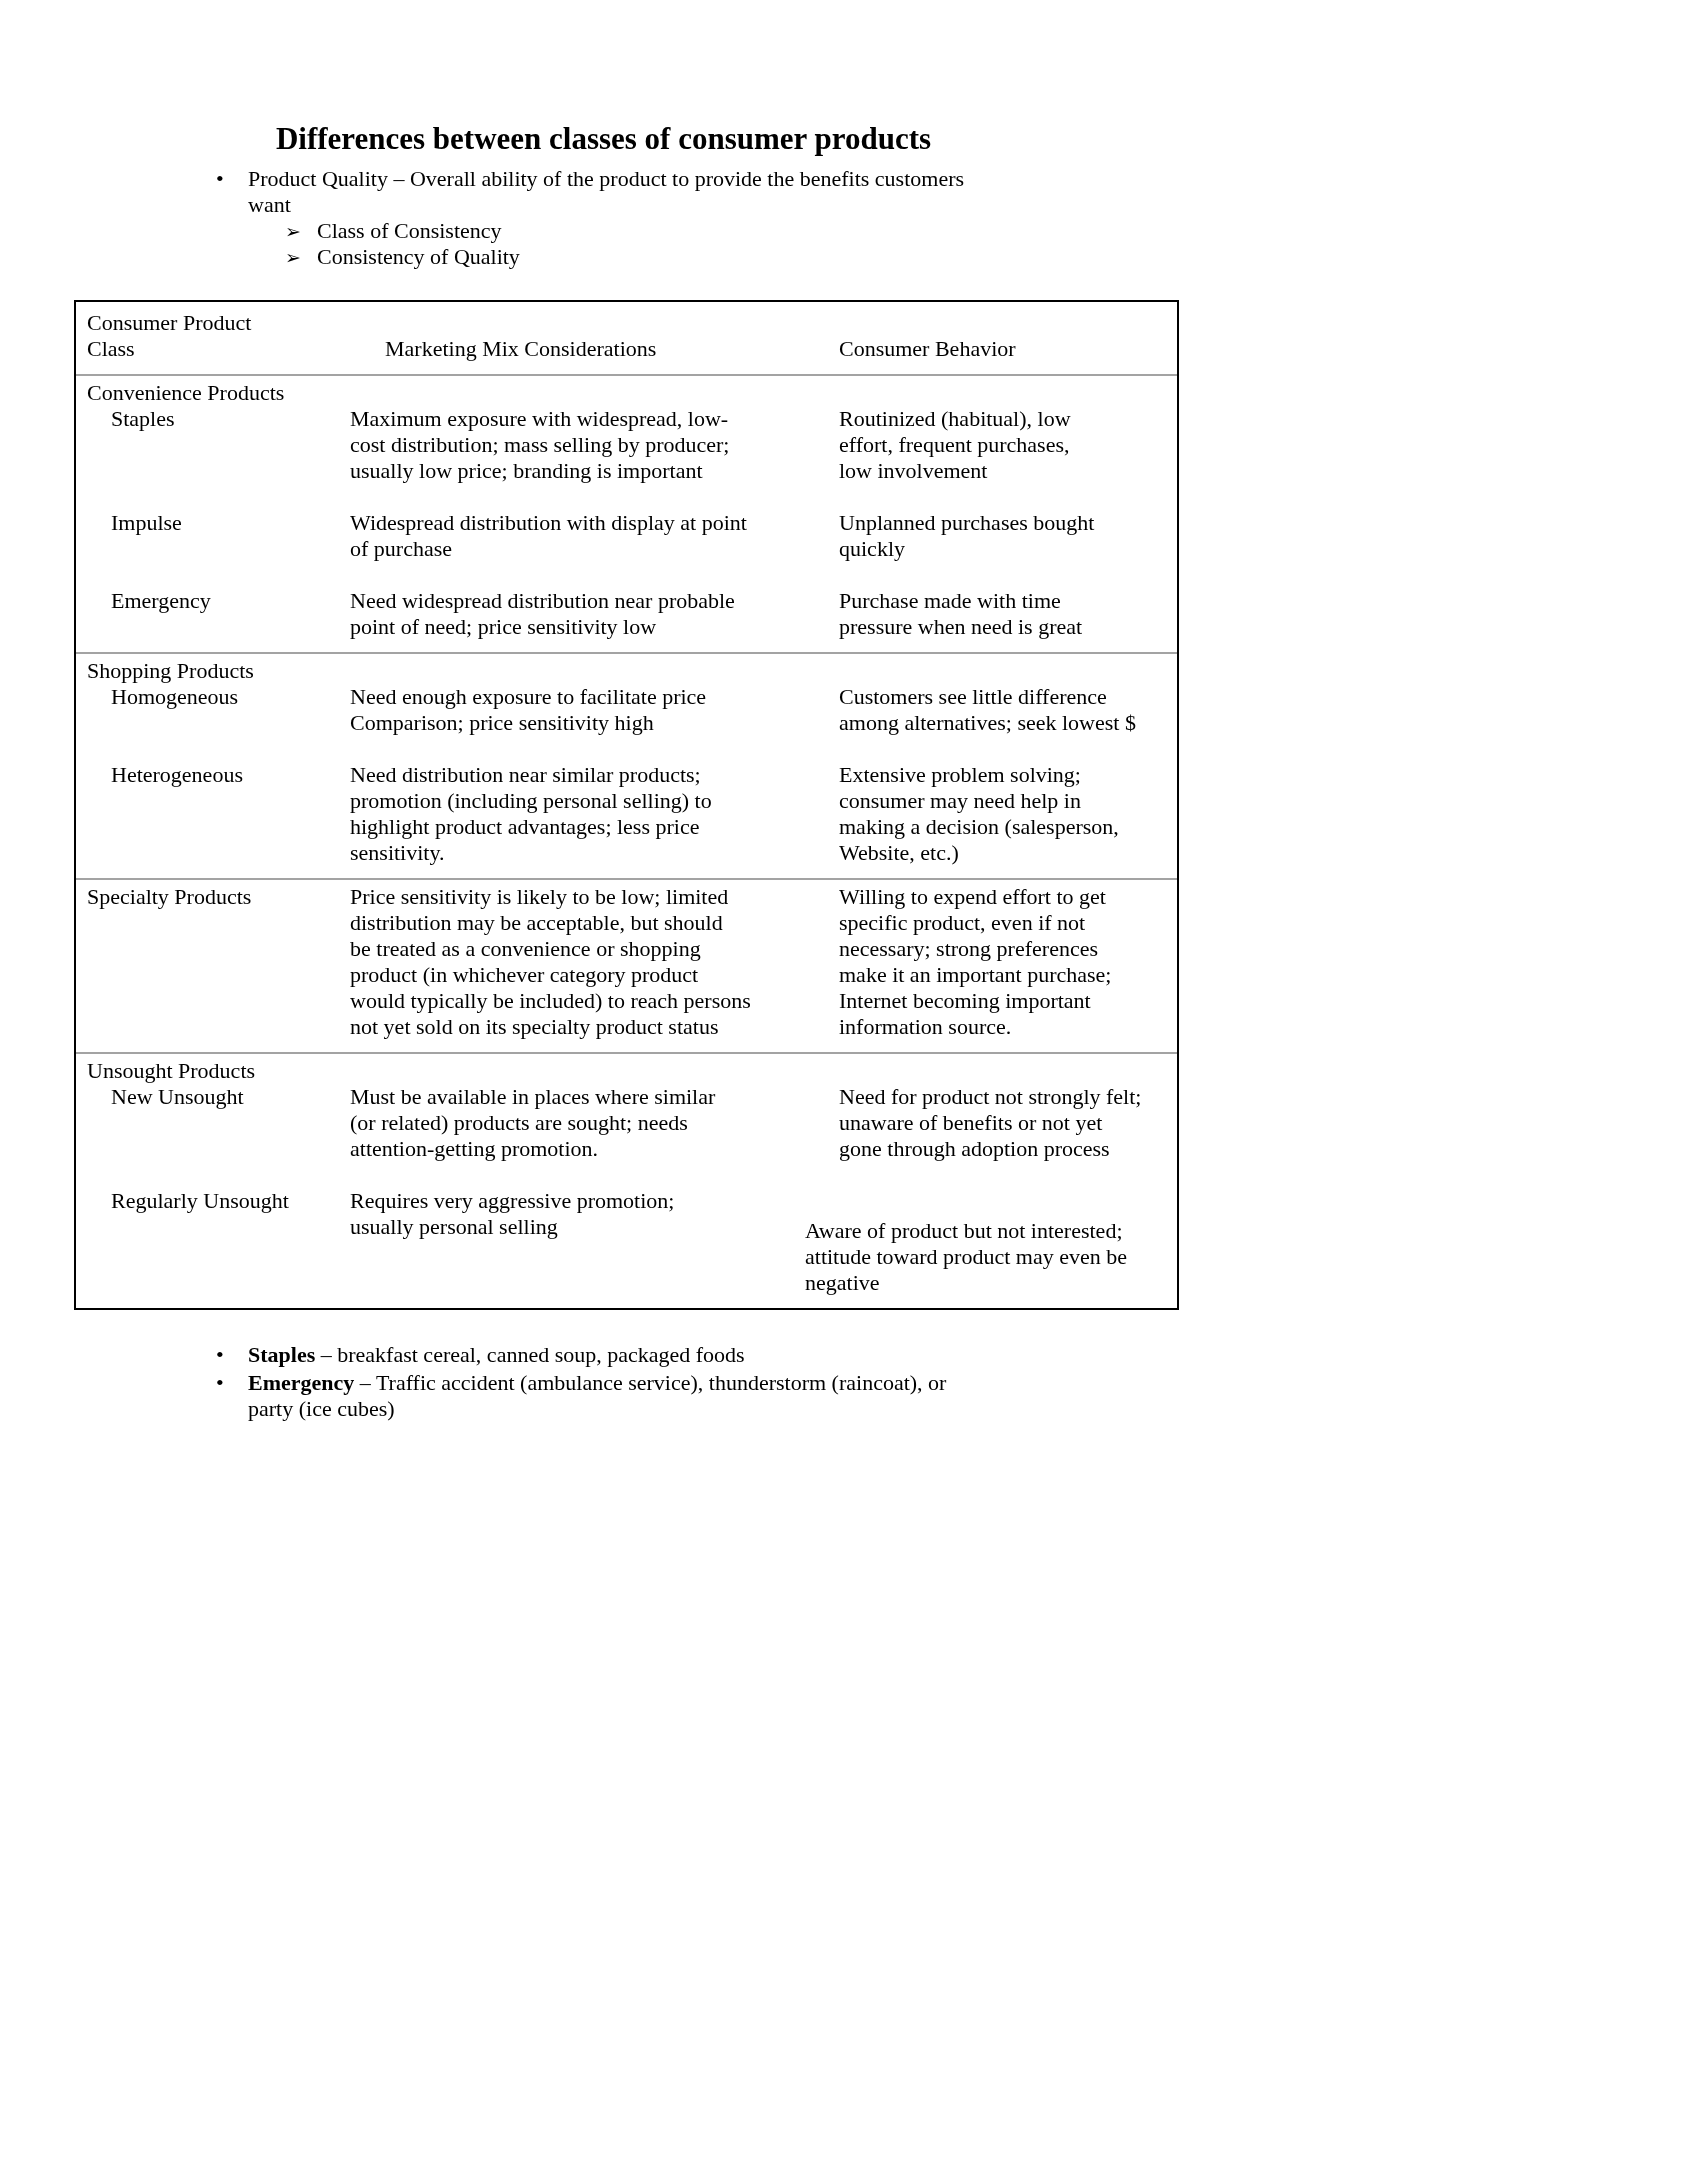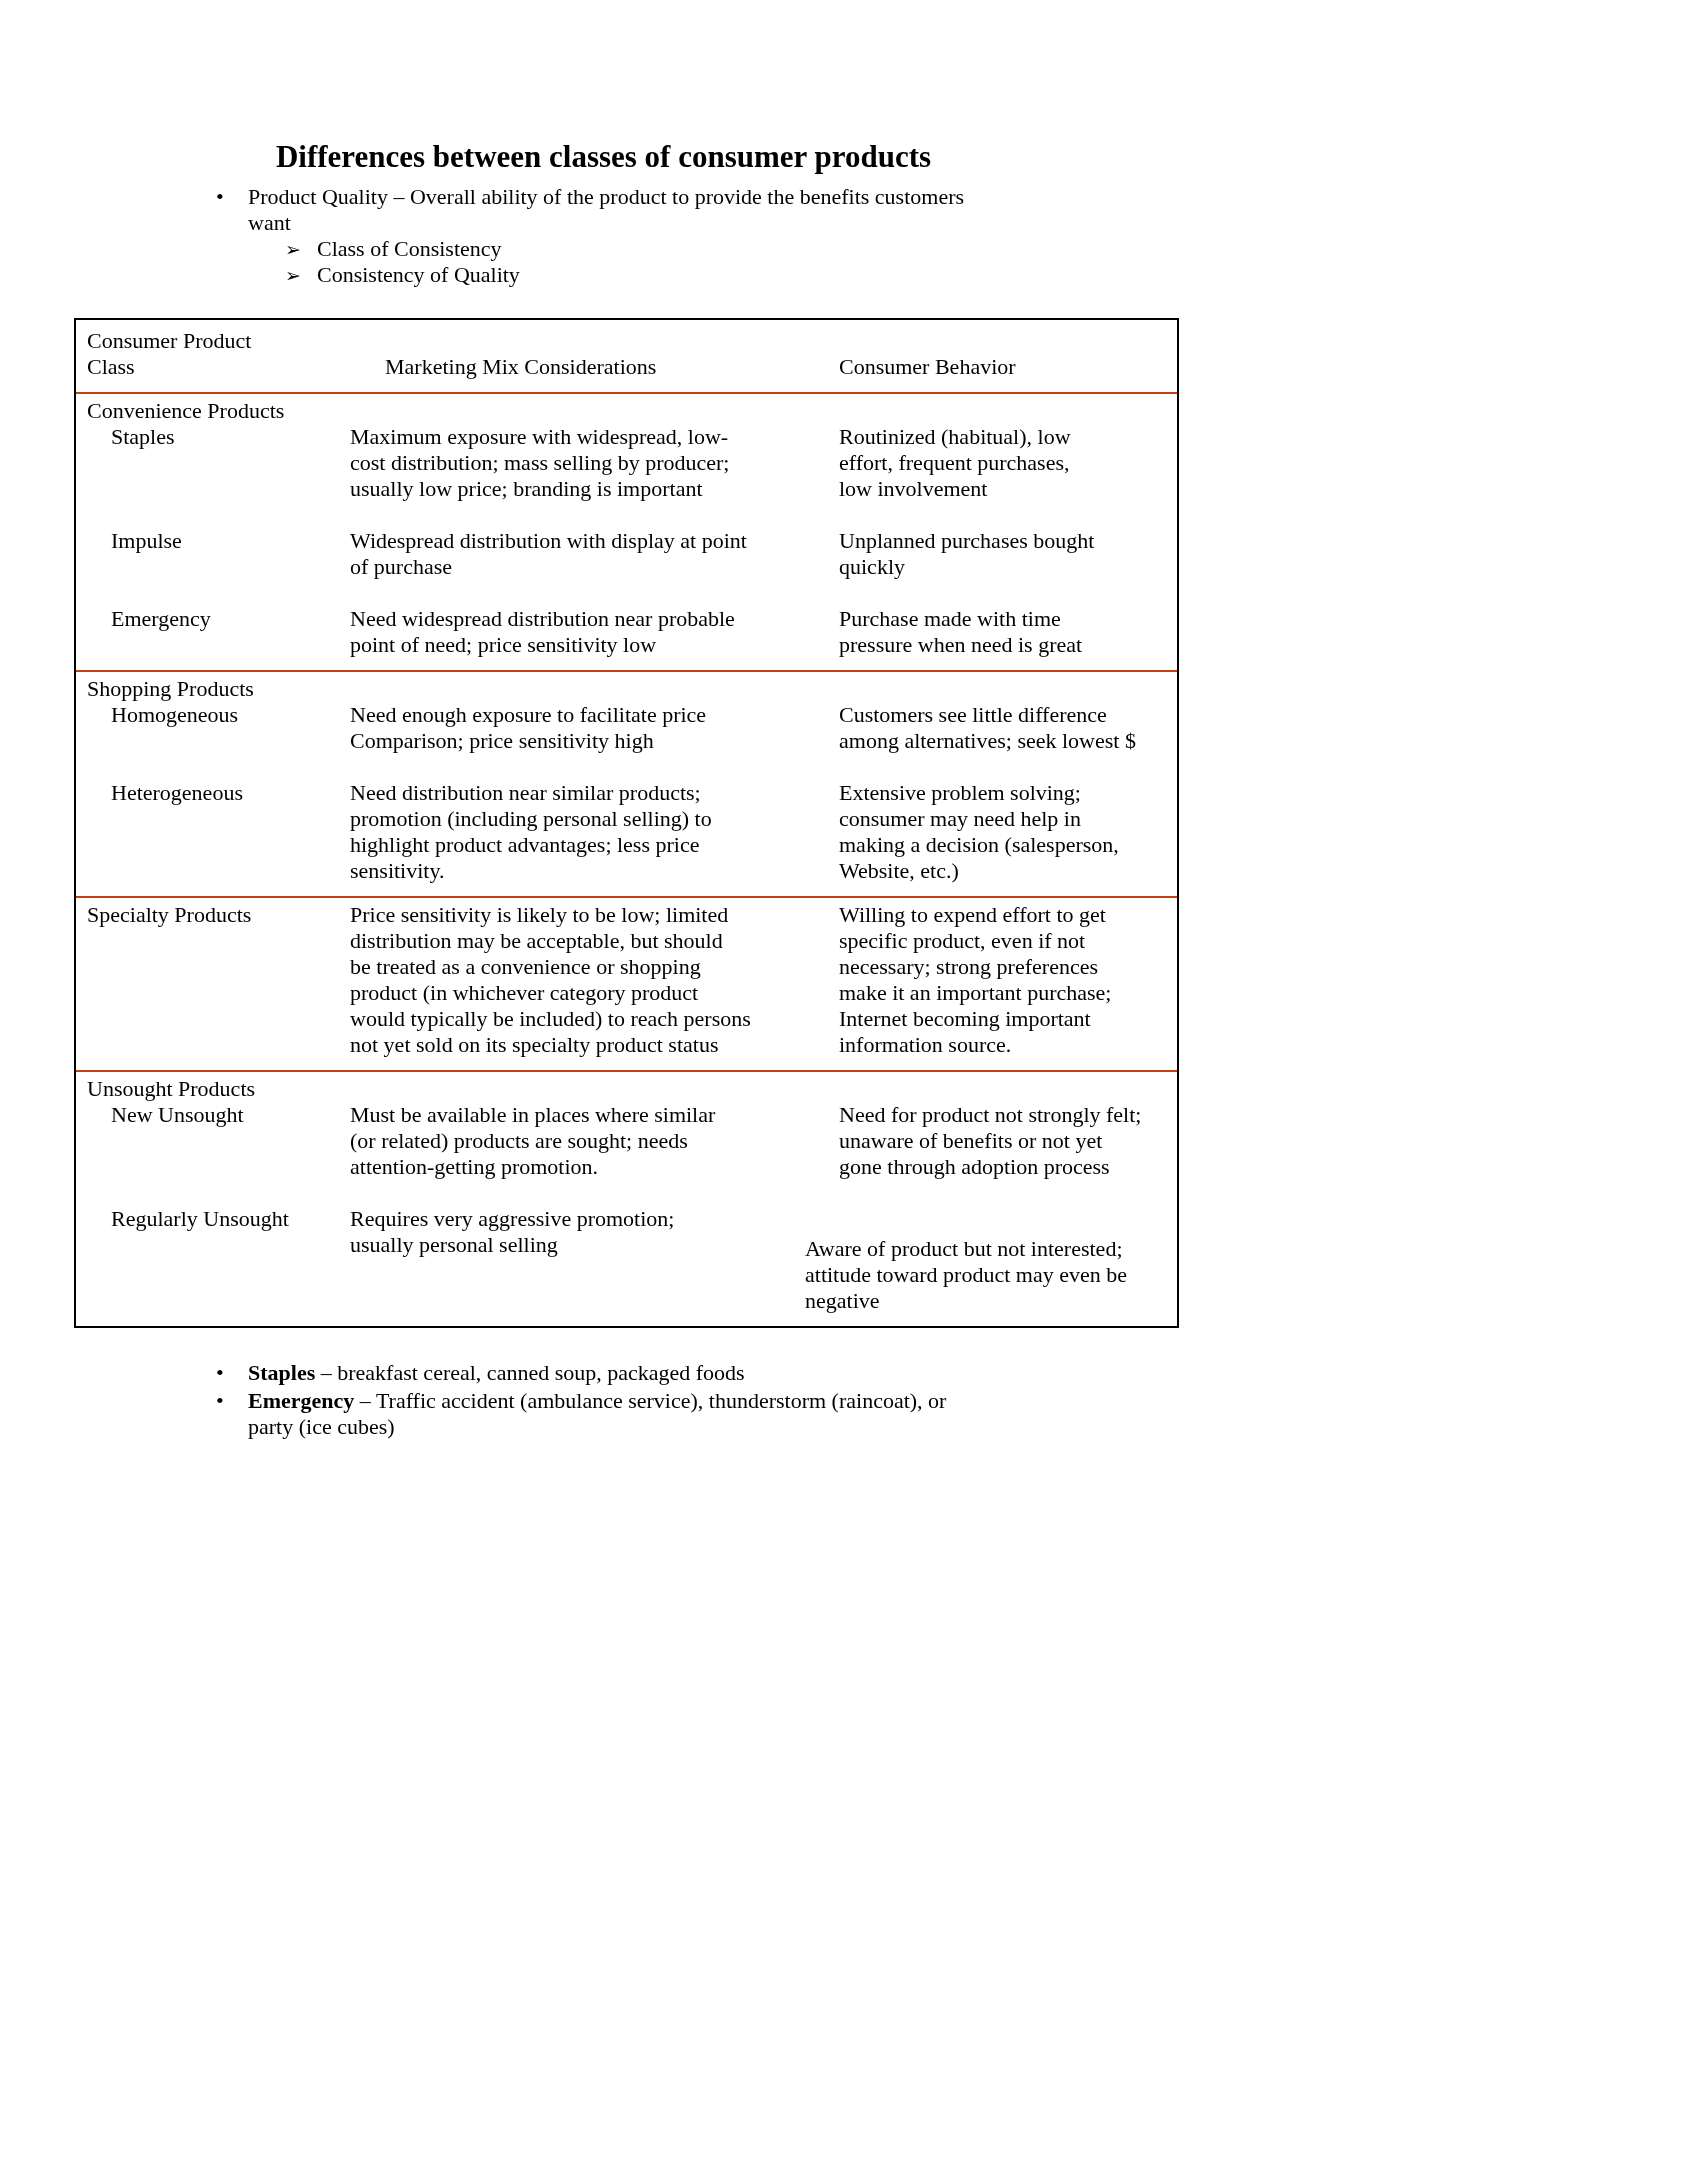--- a/index.html
+++ b/index.html
@@ -3,39 +3,39 @@
 <meta charset="utf-8">
 <style>
   html, body { margin: 0; padding: 0; }
   body {
     width: 1683px; height: 2178px;
     background: #ffffff; color: #000000;
     font-family: "Liberation Serif", "DejaVu Serif", serif;
     font-size: 22px; line-height: 26px;
   }
   .page { position: relative; width: 1683px; height: 2178px; background: #fff; overflow: hidden; }
-  .content { position: absolute; left: 74px; top: 138px; width: 1101px; }
+  .content { position: absolute; left: 74px; top: 120px; width: 1101px; }
 
   .title { margin: 0; width: 1059px; font-size: 31px; line-height: 38px; font-weight: 700; text-align: center; }
 
   .pre { white-space: pre-line; }
 
   .intro { margin-top: 8px; }
   .bullet-item { display: flex; margin-left: 142px; }
   .bullet-marker { flex: 0 0 32px; width: 32px; }
   .sub-bullet-item { display: flex; margin-left: 211px; }
   .arrow-marker { flex: 0 0 32px; width: 32px; font-family: "DejaVu Sans", sans-serif; font-size: 19px; }
 
   .doc-table { margin-top: 30px; width: 1101px; border: 2px solid #000; }
   .t-header { display: grid; grid-template-columns: 274px 483px 1fr; padding: 8px 0 12px; }
   .hc1 { padding-left: 11px; white-space: pre-line; }
   .hc2 { margin-top: 26px; margin-left: 35px; }
   .hc3 { margin-top: 26px; padding-left: 6px; }
 
-  .t-section { border-top: 2px solid #c2410c; padding: 4px 0 12px; }
+  .t-section { border-top: 2px solid #a3a3a3; padding: 4px 0 12px; }
   .section-title { padding-left: 11px; }
   .t-row { display: grid; grid-template-columns: 274px 483px 1fr; }
   .t-row + .t-row { margin-top: 26px; }
   .c1 { padding-left: 35px; }
   .c1.inline-title { padding-left: 11px; }
   .c2 { padding-right: 8px; white-space: pre-line; }
   .c3 { padding-left: 6px; padding-right: 6px; white-space: pre-line; }
   .c3.shift-left { margin-left: -34px; margin-top: 30px; }
 
   .footer { margin-top: 32px; }

